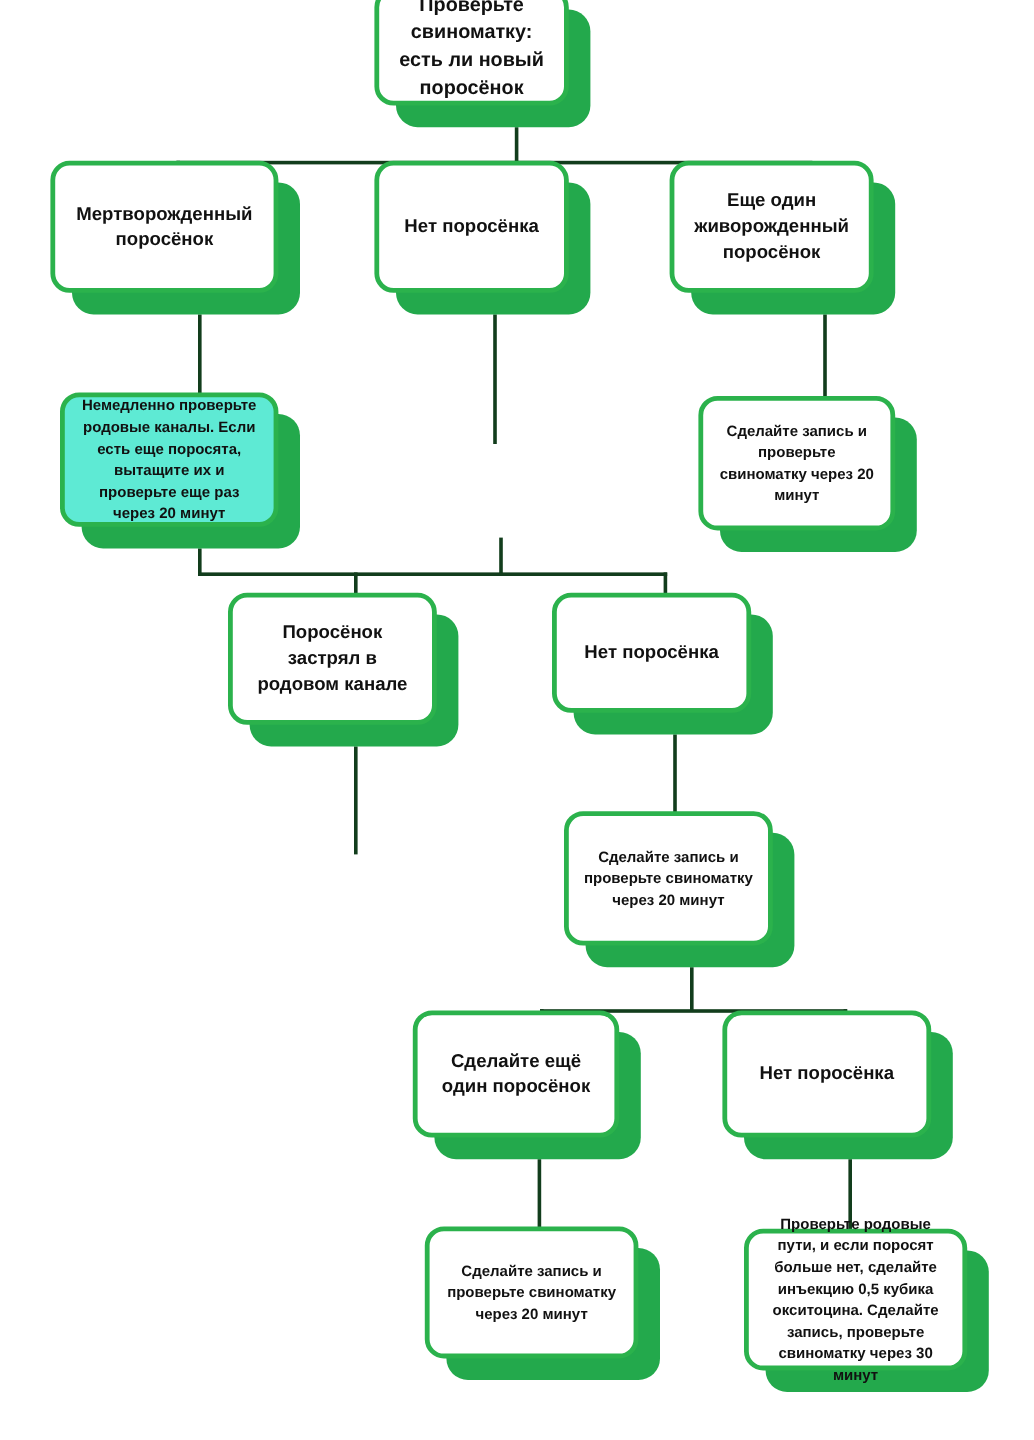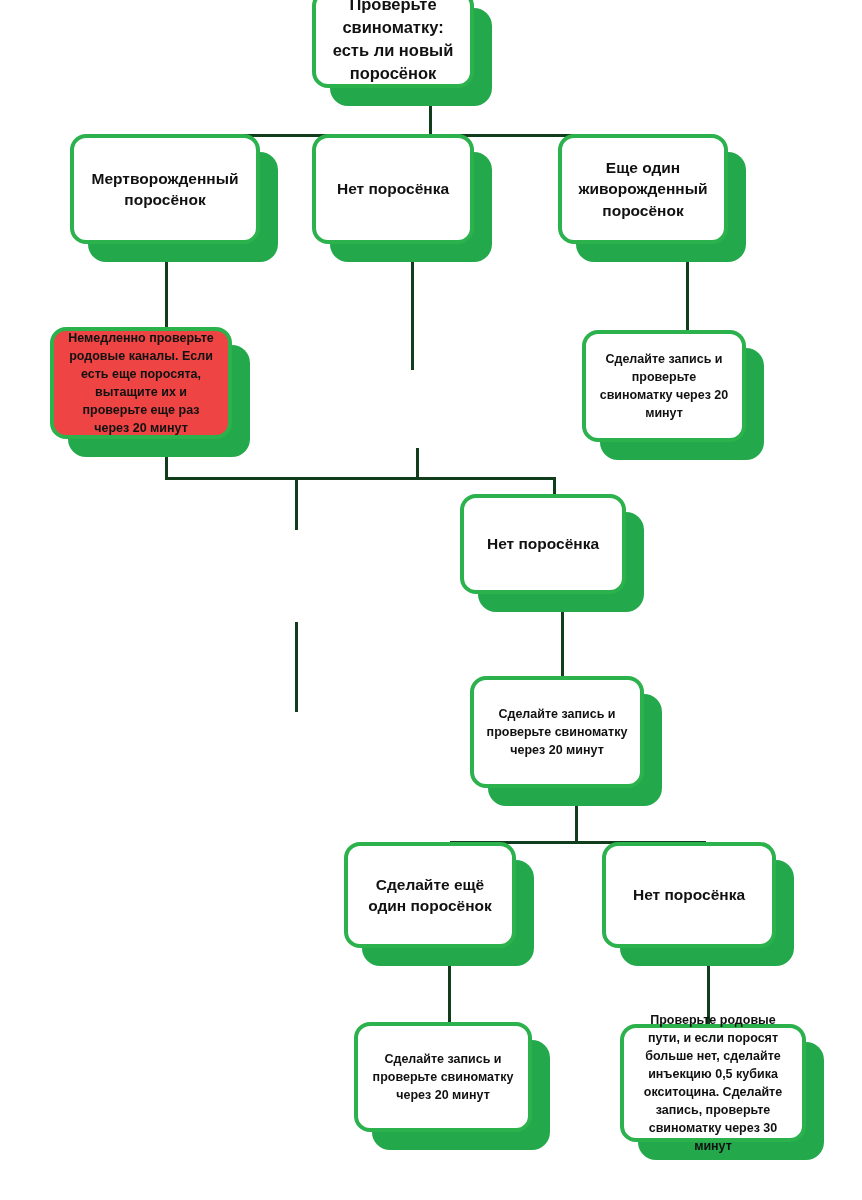--- a/index.html
+++ b/index.html
@@ -91,48 +91,54 @@
     <div class="edge edge-v" style="left: 450px; top: 841px; height: 37px; background: rgb(18, 61, 28);"></div>
     <div class="edge edge-v" style="left: 703px; top: 841px; height: 37px; background: rgb(18, 61, 28);"></div>
     <div class="edge edge-v" style="left: 448px; top: 966px; height: 92px; background: rgb(18, 61, 28);"></div>
     <div class="edge edge-v" style="left: 707px; top: 966px; height: 94px; background: rgb(18, 61, 28);"></div>
     <div class="node size-lg" style="left: 330px; top: 8px; width: 162px; height: 98px;">
       <div class="shadow" style="background: rgb(35, 169, 76);"></div>
       <div class="card" style="background: rgb(255, 255, 255); border-color: rgb(43, 178, 76); left: -18px; top: -18px;">
         <div class="label" style="color: rgb(17, 17, 17);">Проверьте свиноматку: есть ли новый поросёнок</div>
       </div>
     </div>
-    <div class="node size-md" style="left: 60px; top: 152px; width: 190px; height: 110px; margin-left: 28px;">
+    <div class="node size-md" style="left: 60px; top: 152px; width: 190px; height: 110px;">
       <div class="shadow" style="background: rgb(35, 169, 76);"></div>
       <div class="card" style="background: rgb(255, 255, 255); border-color: rgb(43, 178, 76); left: -18px; top: -18px;">
         <div class="label" style="color: rgb(17, 17, 17);">Мертворожденный поросёнок</div>
       </div>
     </div>
     <div class="node size-md" style="left: 330px; top: 152px; width: 162px; height: 110px;">
       <div class="shadow" style="background: rgb(35, 169, 76);"></div>
       <div class="card" style="background: rgb(255, 255, 255); border-color: rgb(43, 178, 76); left: -18px; top: -18px;">
         <div class="label" style="color: rgb(17, 17, 17);">Нет поросёнка</div>
       </div>
     </div>
     <div class="node size-md" style="left: 576px; top: 152px; width: 170px; height: 110px;">
       <div class="shadow" style="background: rgb(35, 169, 76);"></div>
       <div class="card" style="background: rgb(255, 255, 255); border-color: rgb(43, 178, 76); left: -18px; top: -18px;">
         <div class="label" style="color: rgb(17, 17, 17);">Еще один живорожденный поросёнок</div>
       </div>
     </div>
     <div class="node size-sm" style="left: 68px; top: 345px; width: 182px; height: 112px;">
       <div class="shadow" style="background: rgb(35, 169, 76);"></div>
-      <div class="card" style="background: #ef4444; border-color: rgb(43, 178, 76); left: -18px; top: -18px;">
+      <div class="card" style="background: #5eead4; border-color: rgb(43, 178, 76); left: -18px; top: -18px;">
         <div class="label" style="color: rgb(17, 17, 17);">Немедленно проверьте родовые каналы. Если есть еще поросята, вытащите их и проверьте еще раз через 20 минут</div>
       </div>
     </div>
     <div class="node size-sm" style="left: 600px; top: 348px; width: 164px; height: 112px;">
       <div class="shadow" style="background: rgb(35, 169, 76);"></div>
       <div class="card" style="background: rgb(255, 255, 255); border-color: rgb(43, 178, 76); left: -18px; top: -18px;">
         <div class="label" style="color: rgb(17, 17, 17);">Сделайте запись и проверьте свиноматку через 20 минут</div>
+      </div>
+    </div>
+    <div class="node size-md" style="left: 208px; top: 512px; width: 174px; height: 110px;">
+      <div class="shadow" style="background: rgb(35, 169, 76);"></div>
+      <div class="card" style="background: rgb(255, 255, 255); border-color: rgb(43, 178, 76); left: -18px; top: -18px;">
+        <div class="label" style="color: rgb(17, 17, 17);">Поросёнок застрял в родовом канале</div>
       </div>
     </div>
     <div class="node size-md" style="left: 478px; top: 512px; width: 166px; height: 100px;">
       <div class="shadow" style="background: rgb(35, 169, 76);"></div>
       <div class="card" style="background: rgb(255, 255, 255); border-color: rgb(43, 178, 76); left: -18px; top: -18px;">
         <div class="label" style="color: rgb(17, 17, 17);">Нет поросёнка</div>
       </div>
     </div>
     <div class="node size-sm" style="left: 488px; top: 694px; width: 174px; height: 112px;">
       <div class="shadow" style="background: rgb(35, 169, 76);"></div>

